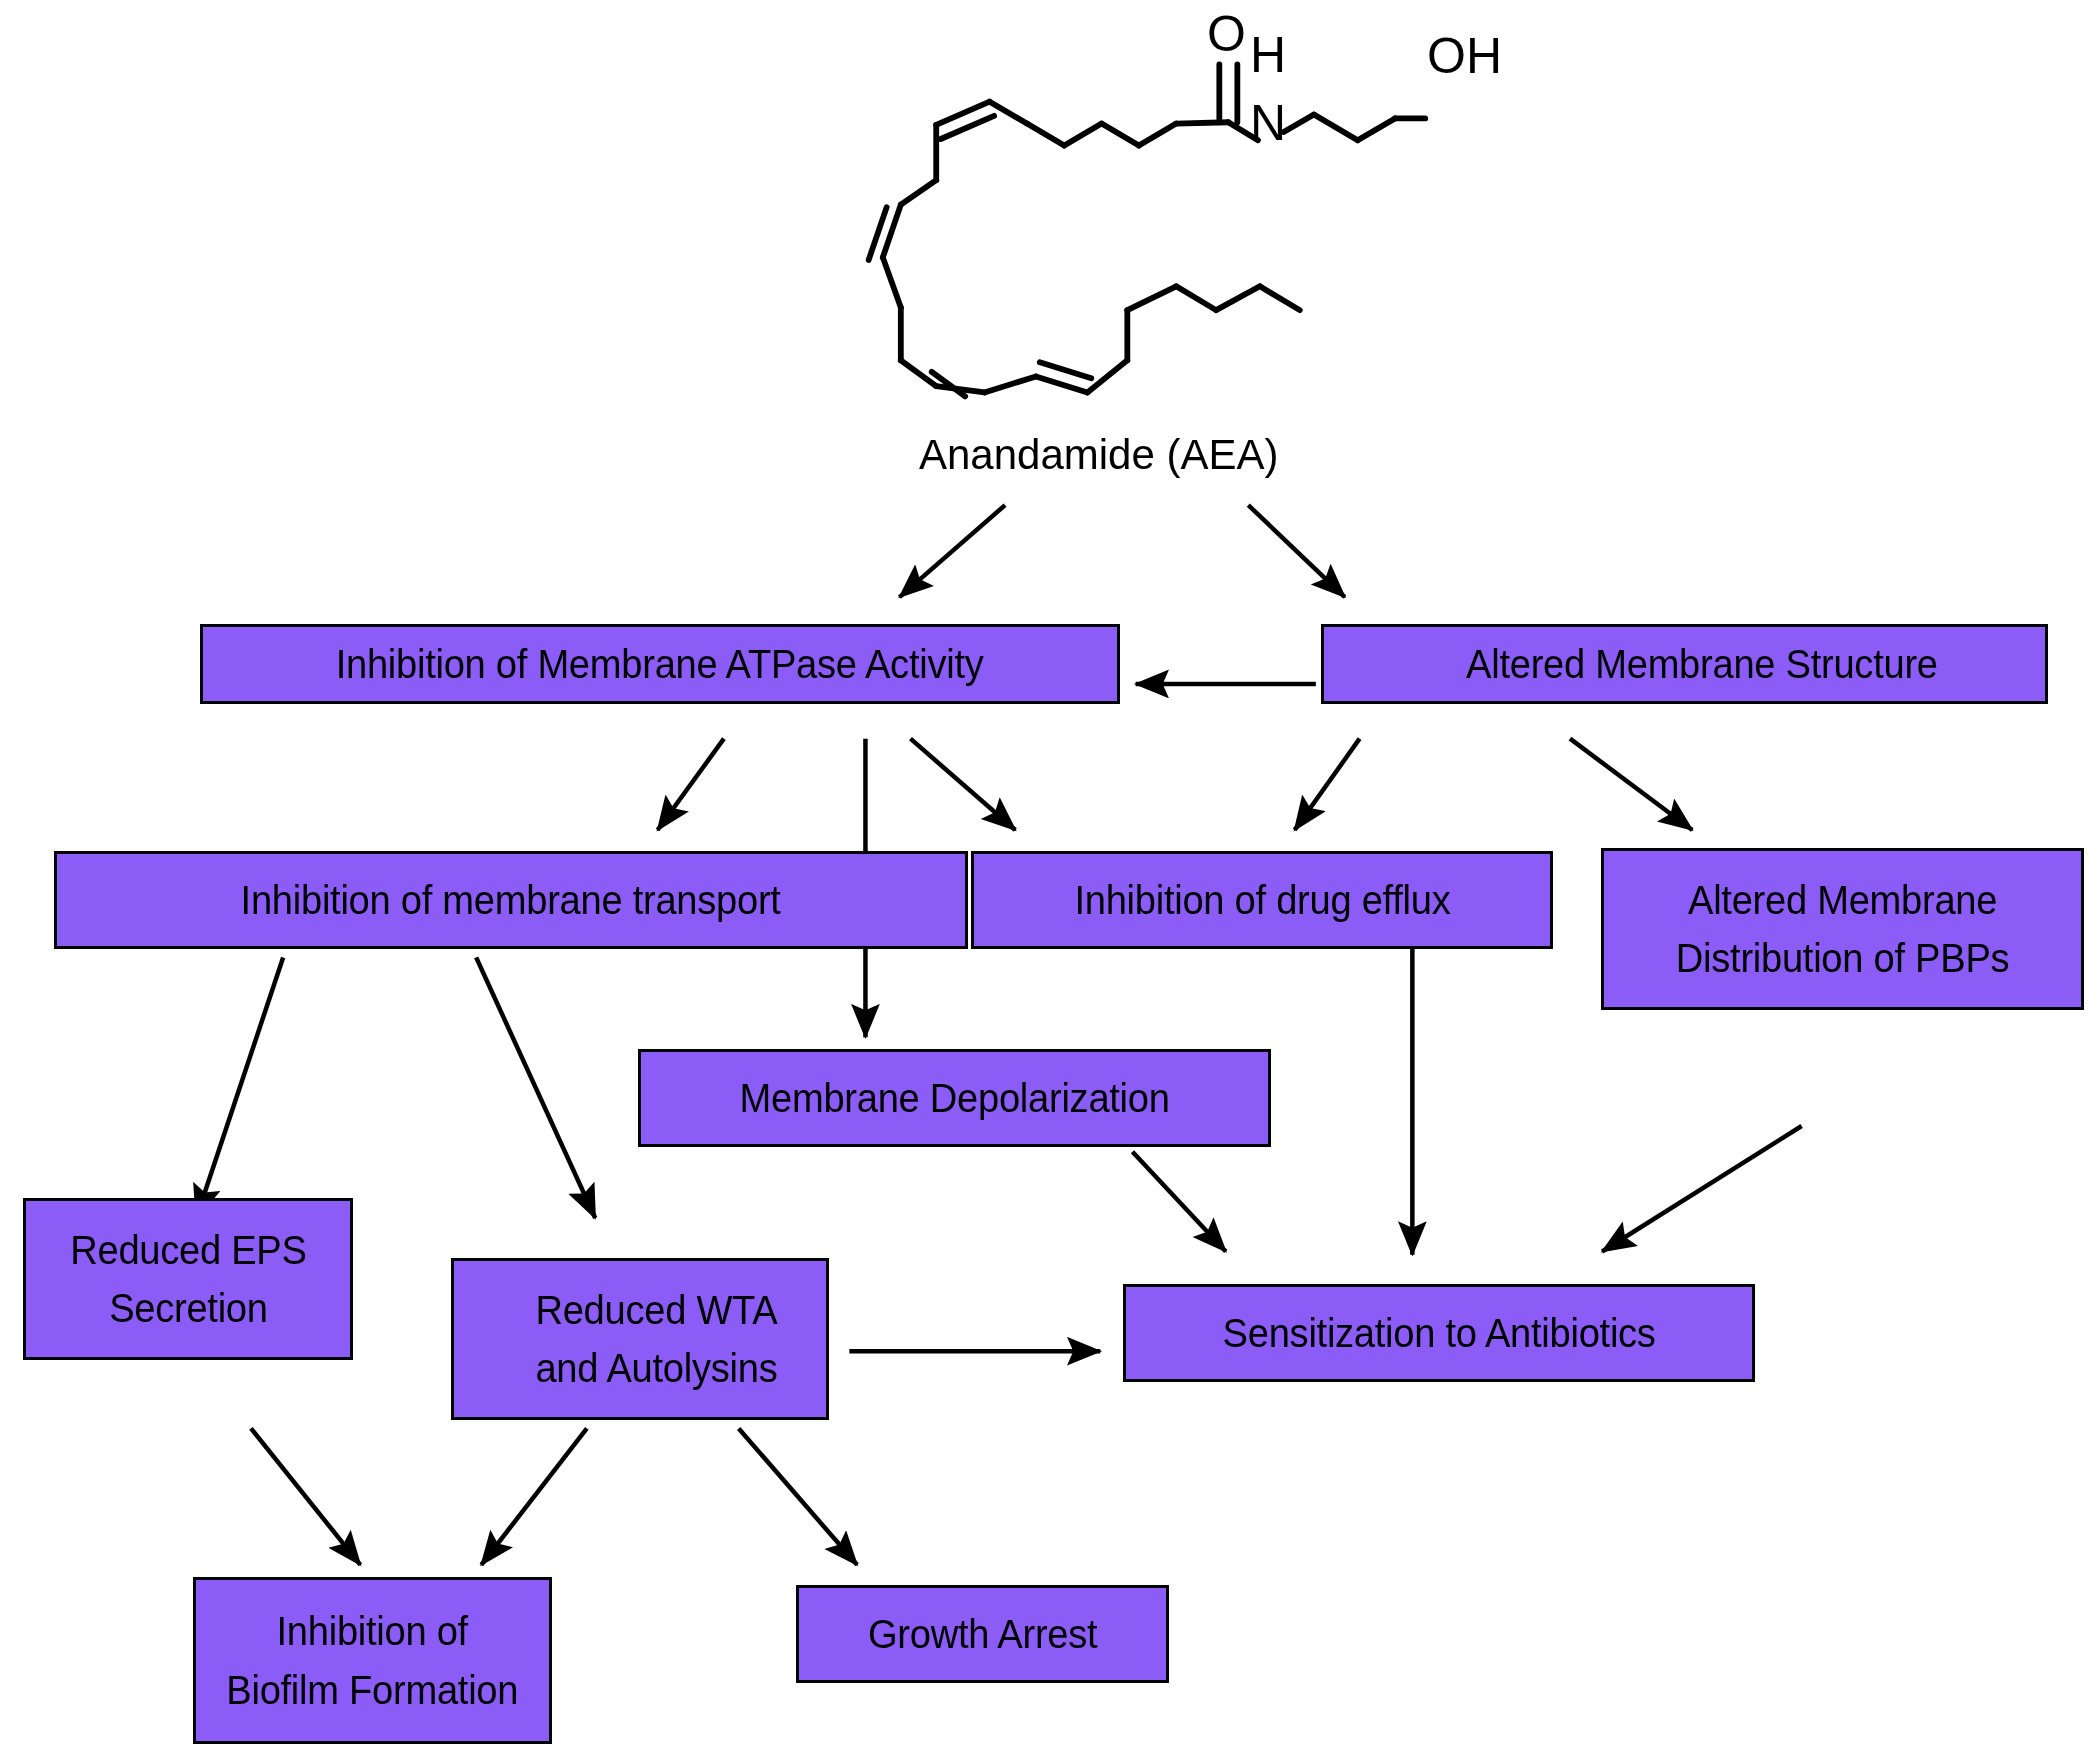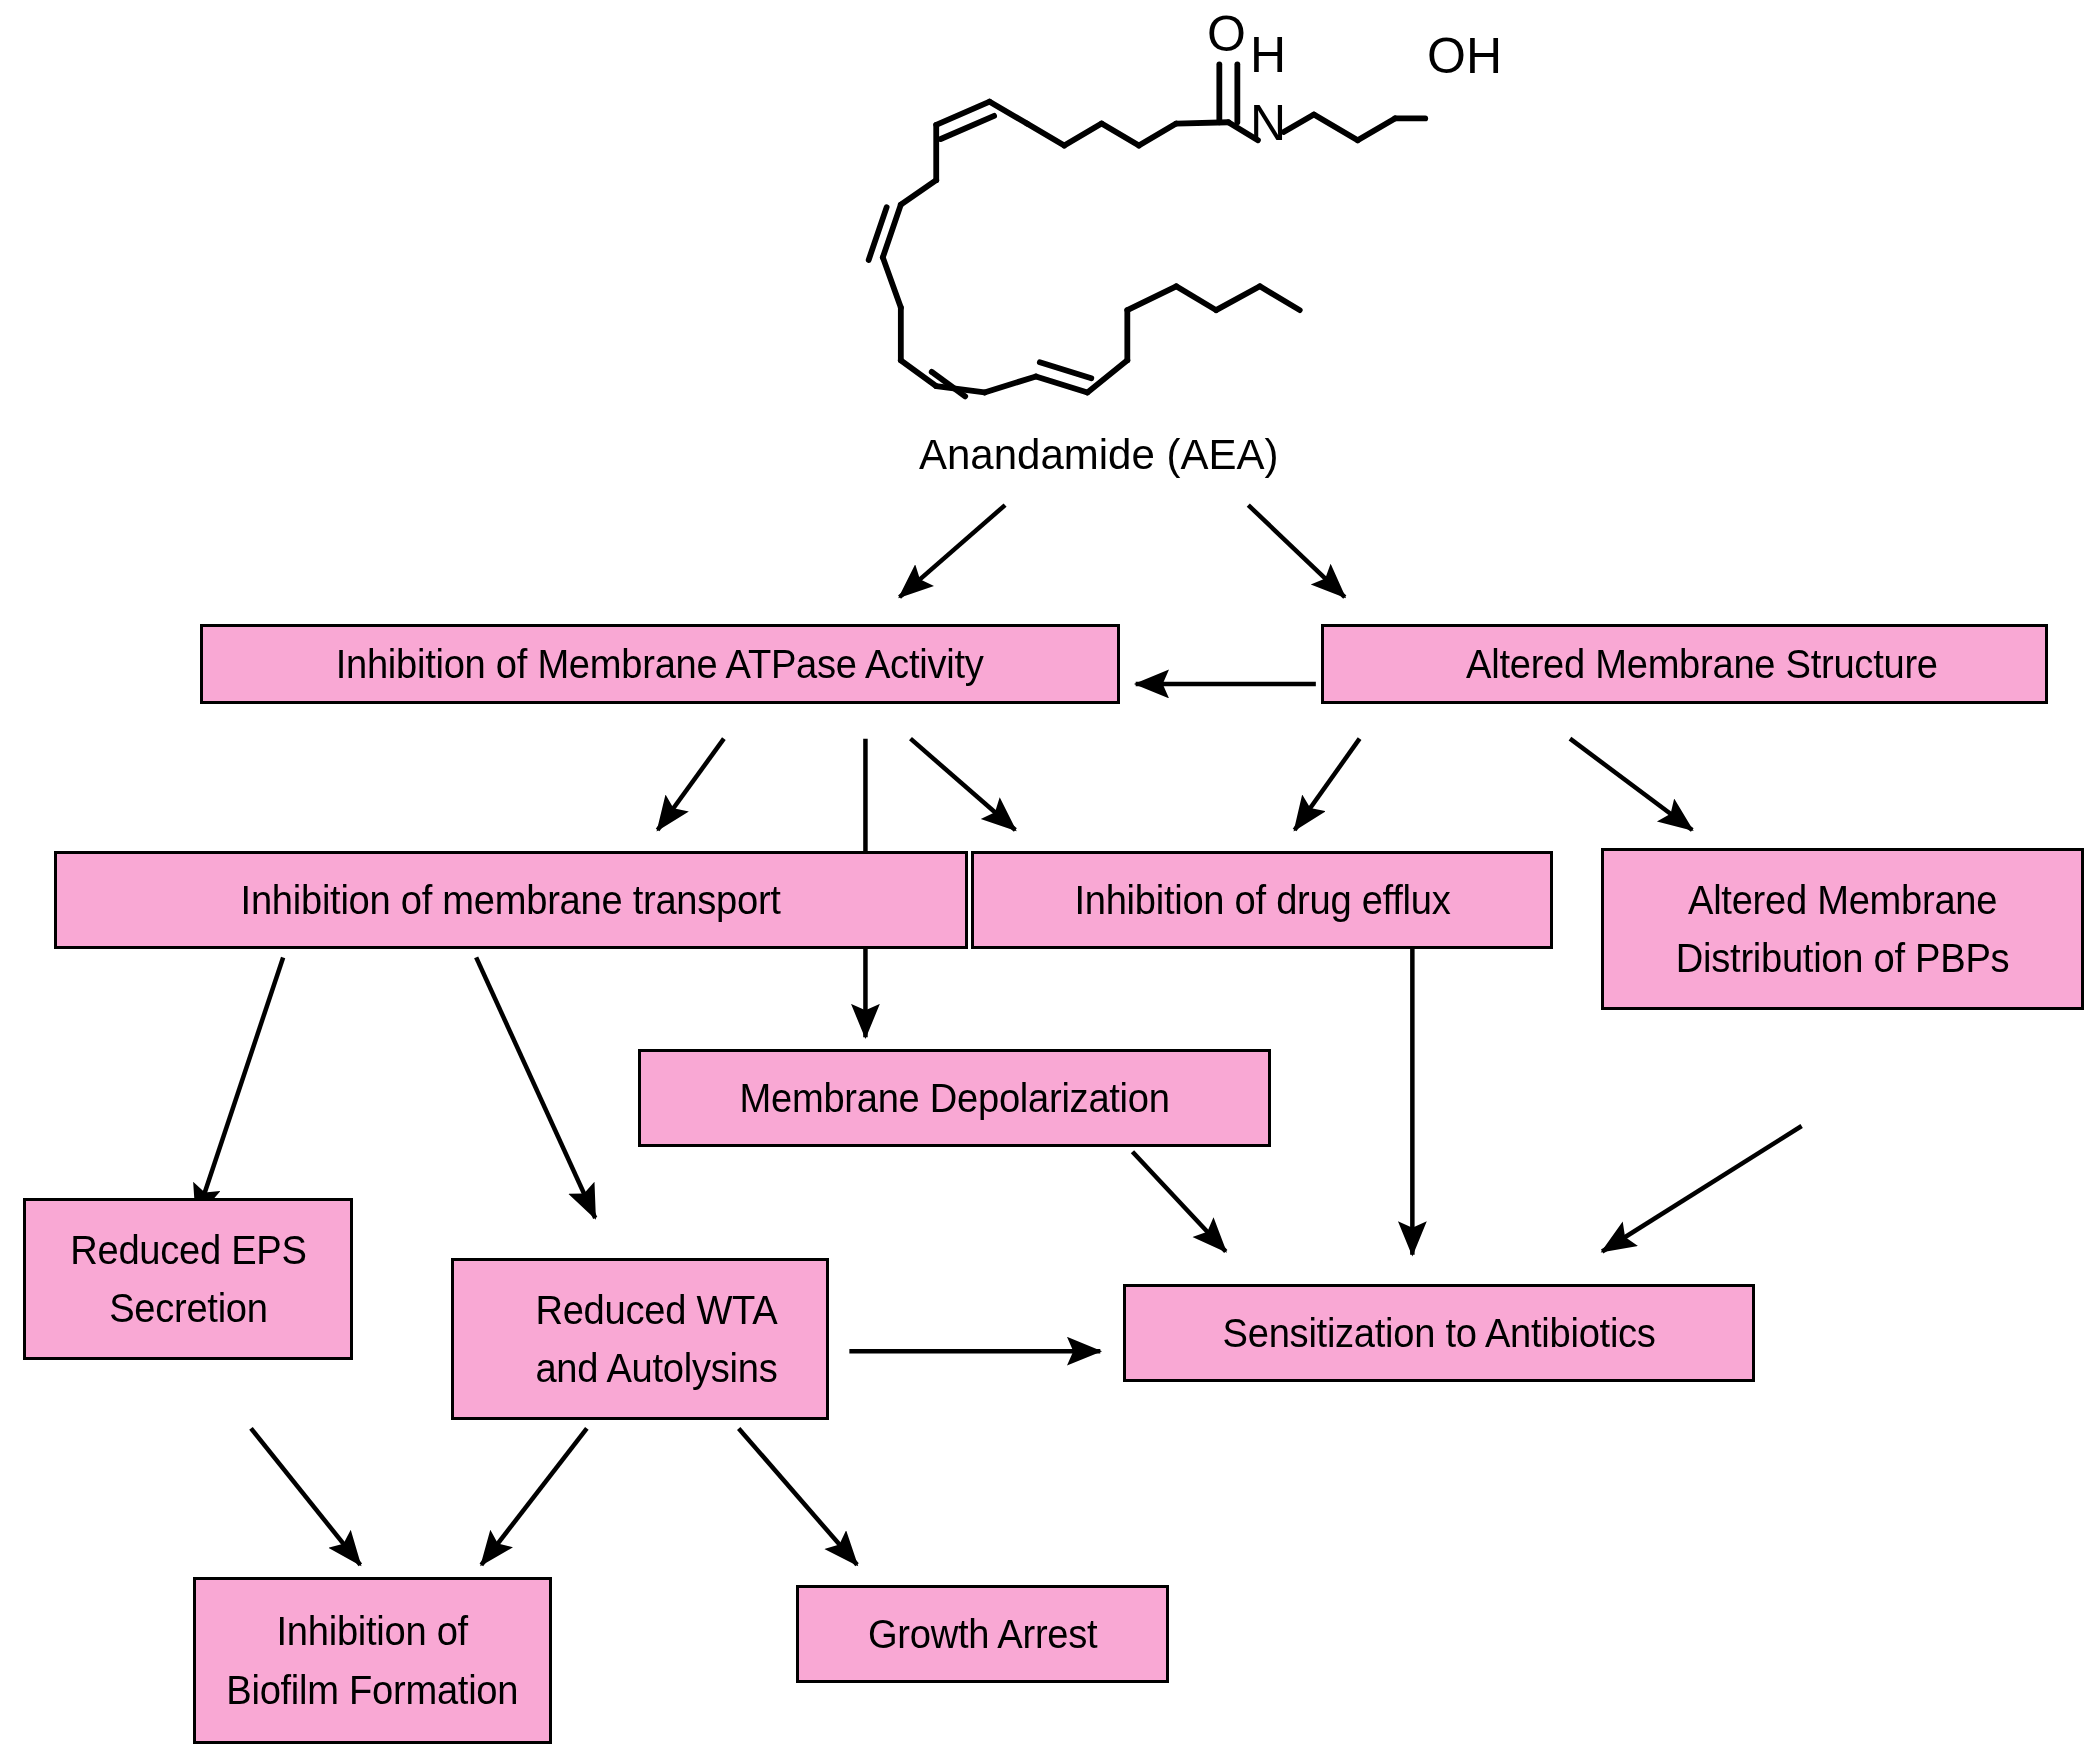--- a/index.html
+++ b/index.html
@@ -19,21 +19,21 @@
   #svg-layer {
     position: absolute;
     left: 0;
     top: 0;
     width: 2097px;
     height: 1763px;
   }
   .node {
     position: absolute;
     box-sizing: border-box;
-    background: #f9a8d4;
+    background: #8b5cf6;
     border: 3.2px solid #000000;
     display: flex;
     align-items: center;
     justify-content: center;
     text-align: center;
     color: #000000;
     z-index: 5;
   }
   .node-text {
     font-size: 41px;

